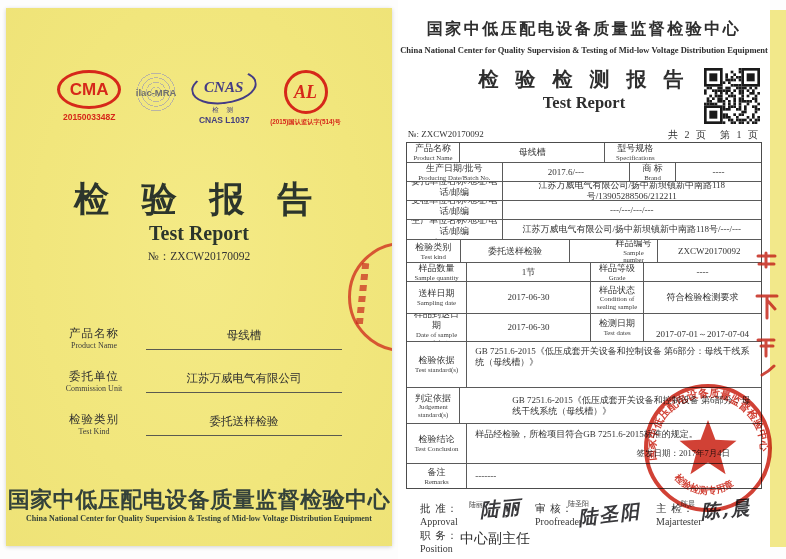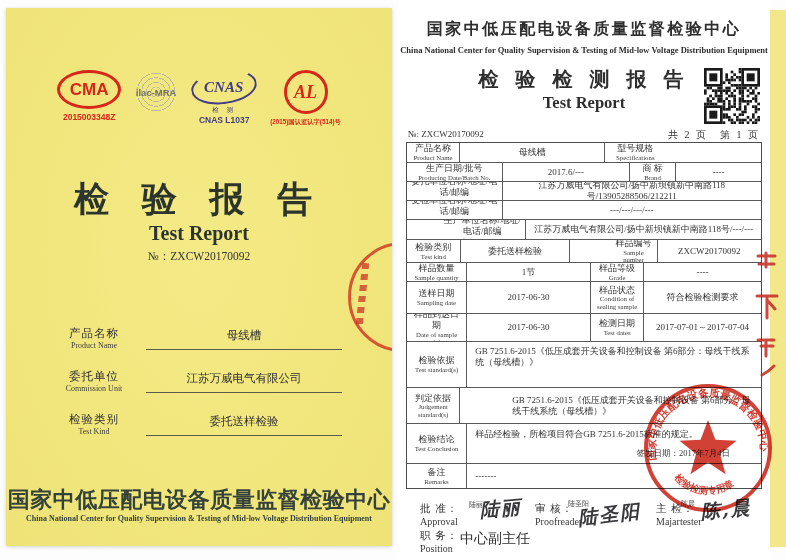--- a/index.html
+++ b/index.html
@@ -365,21 +365,21 @@
         <div class="trow" style="height: 19px;">
           <div class="tcell lab" style="width: 27%;">
             <div class="zh">受检单位名称/地址/电话/邮编</div>
             <div class="en">Unit being tested/Add/Tel/PC</div>
           </div>
           <div class="tcell val" style="width: 73%;">
             <div>---/---/---/---</div>
           </div>
         </div>
         <div class="trow" style="height: 20px;">
-          <div class="tcell lab" style="width: 27%; margin-left: 32px;">
+          <div class="tcell lab" style="width: 27%;">
             <div class="zh">生产单位名称/地址/电话/邮编</div>
             <div class="en">Manufacturer/Add/Tel/PC</div>
           </div>
           <div class="tcell val" style="width: 73%;">
             <div>江苏万威电气有限公司/扬中新坝镇新中南路118号/---/---</div>
           </div>
         </div>
         <div class="trow" style="height: 23px;">
           <div class="tcell lab" style="width: 17%;">
             <div class="zh">检验类别</div>
@@ -433,21 +433,21 @@
             <div class="zh">样品到达日期</div>
             <div class="en">Date of sample arriving</div>
           </div>
           <div class="tcell val" style="width: 35%;">
             <div>2017-06-30</div>
           </div>
           <div class="tcell lab" style="width: 15%;">
             <div class="zh">检测日期</div>
             <div class="en">Test dates</div>
           </div>
-          <div class="tcell val" style="width: 33%;">
+          <div class="tcell val" style="width: 33%; justify-content: flex-end;">
             <div>2017-07-01～2017-07-04</div>
           </div>
         </div>
         <div class="trow" style="height: 46px;">
           <div class="tcell lab" style="width: 17%;">
             <div class="zh">检验依据</div>
             <div class="en">Test standard(s)</div>
           </div>
           <div class="tcell val left vtop" style="width: 83%;">
             <div>GB 7251.6-2015《低压成套开关设备和控制设备 第6部分：母线干线系统（母线槽）》</div>

